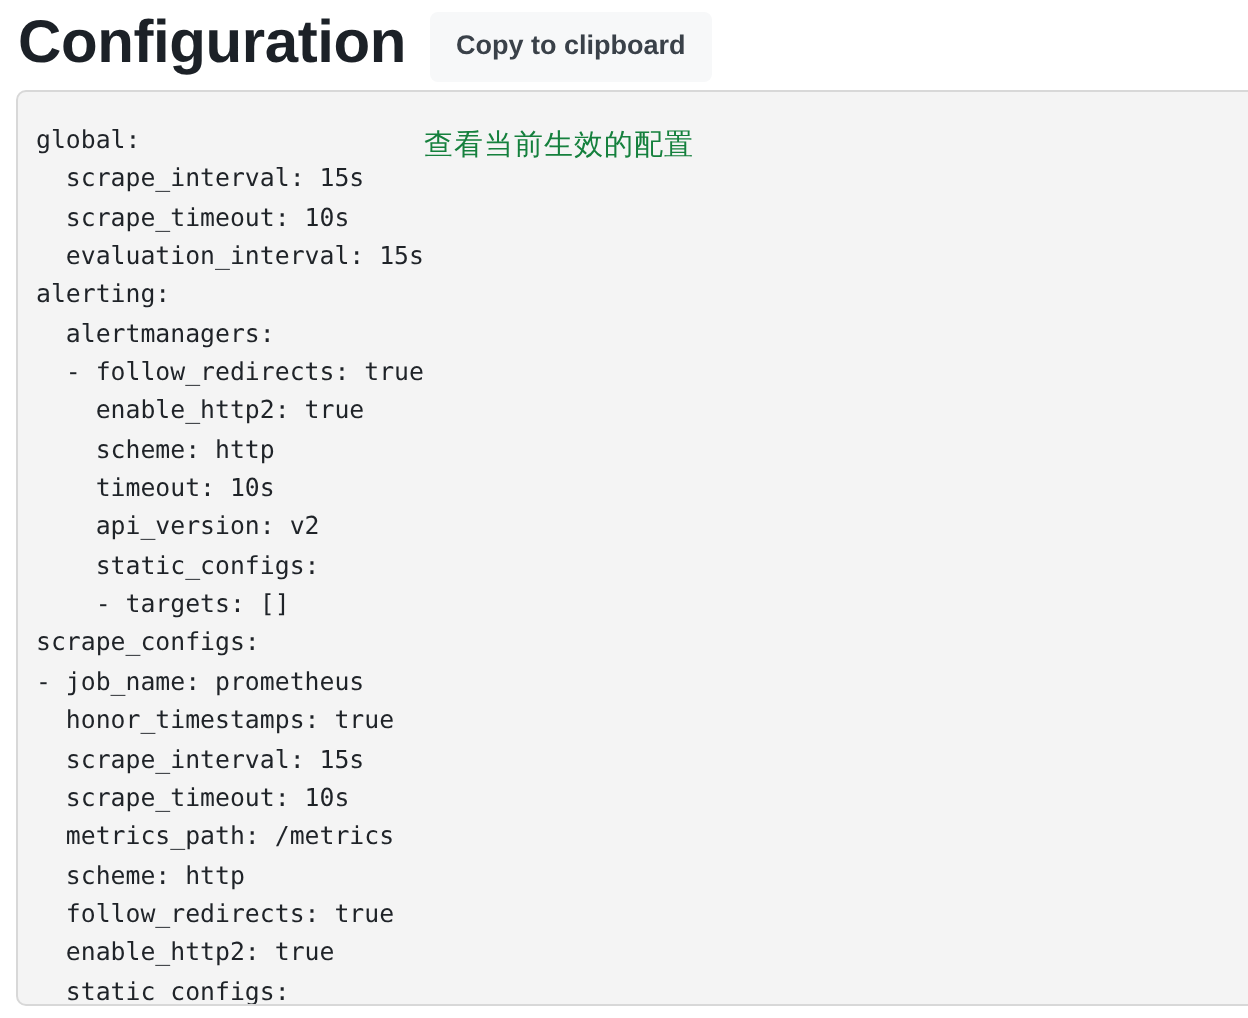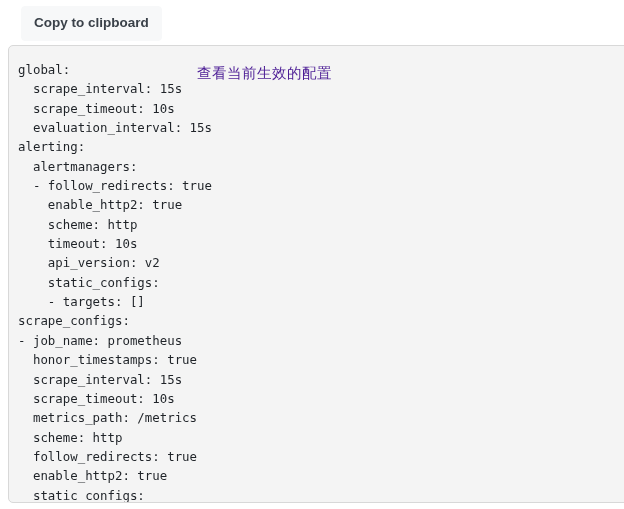--- a/index.html
+++ b/index.html
@@ -76,34 +76,35 @@
     font-size: 12.4px;
     line-height: 19.35px;
     color: #1f2328;
     white-space: pre;
     letter-spacing: 0px;
   }
 
   
   .annotation {
     position: absolute;
-    left: 197px;
+    left: 212px;
     top: 64px;
     font-family: "DejaVu Sans", sans-serif;
     font-size: 14.5px;
     line-height: 18px;
-    color: #4c1d95;
+    color: #15803d;
     white-space: nowrap;
     letter-spacing: 0.5px;
   }
 </style>
 </head>
 <body>
 
 <div class="header">
+  <h1 class="page-title">Configuration</h1>
   <button class="copy-button" type="button">Copy to clipboard</button>
 </div>
 
 <div class="config-panel">
   <pre class="config-pre">global:
   scrape_interval: 15s
   scrape_timeout: 10s
   evaluation_interval: 15s
 alerting:
   alertmanagers:

